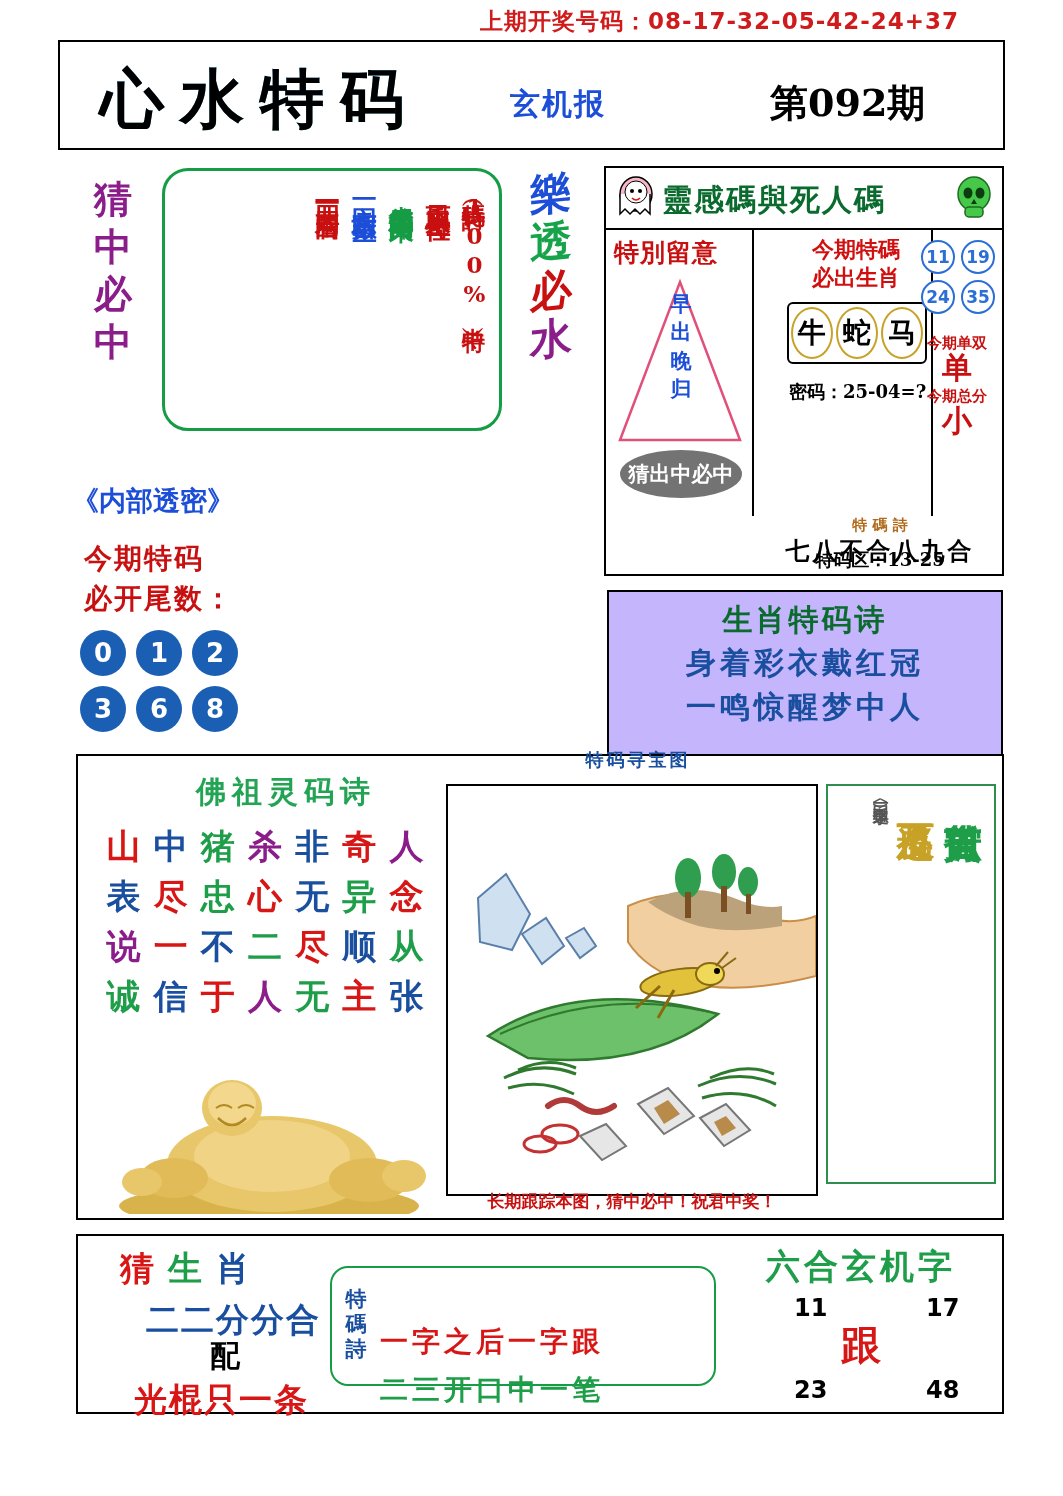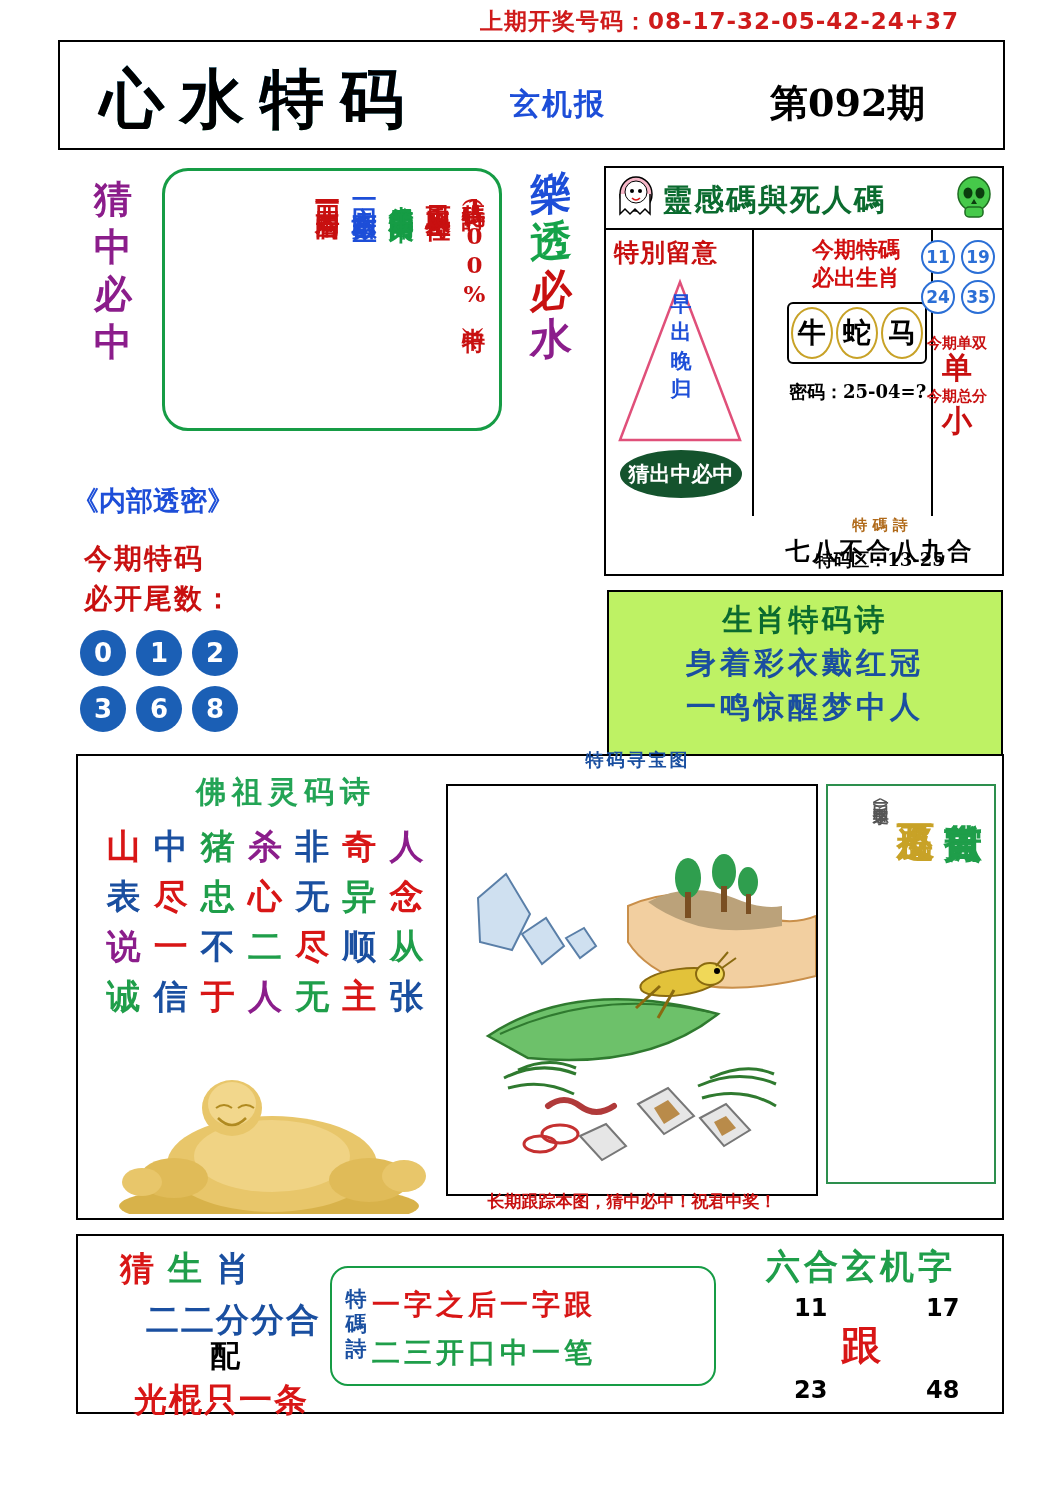--- a/index.html
+++ b/index.html
@@ -128,21 +128,21 @@
   }
   .tri-wrap { position: absolute; left: 6px; top: 46px; width: 136px; height: 170px; }
   .tri-text {
     position: absolute; left: 54px; top: 14px; width: 30px;
     font-size: 21px; color: #1d4ed8; font-weight: bold; text-align: center;
     font-family: "DejaVu Serif", "Liberation Serif", serif; line-height: 1.35;
   }
   .tri-text span { display:block; }
   .red-oval {
     position: absolute; left: 14px; top: 220px; width: 122px; height: 48px;
-    border-radius: 50%; background: #14532d;
+    border-radius: 50%; background: #737373;
     color: #fff; font-weight: bold; font-size: 21px;
     display: flex; align-items: center; justify-content: center;
     font-family: "DejaVu Serif", "Liberation Serif", serif;
   }
 
   .cell-mid {
     position: absolute; left: 150px; top: 0; width: 152px; height: 286px;
     border-right: 2px solid #000;
     margin-left: 25px;
   }
@@ -228,21 +228,21 @@
   .tball {
     width: 46px; height: 46px; border-radius: 50%;
     background: #1b5fb5; color: #fff; font-size: 26px; font-weight: bold;
     display:flex; align-items:center; justify-content:center;
     font-family: "DejaVu Sans", "Liberation Sans", sans-serif;
   }
 
   
   .shengxiao-box {
     position: absolute; left: 607px; top: 590px; width: 396px; height: 170px;
-    border: 2px solid #000; background: #bef264;
+    border: 2px solid #000; background: #c4b5fd;
   }
   .sx-title {
     text-align: center; margin-top: 8px; font-size: 30px; font-weight: bold;
     color: #0b6b2f; font-family: "DejaVu Serif", "Liberation Serif", serif;
     letter-spacing: 3px;
   }
   .sx-line {
     text-align: center; font-size: 30px; font-weight: bold; color: #1a4fa0;
     font-family: "DejaVu Serif", "Liberation Serif", serif; letter-spacing: 4px;
     line-height: 1.45;
@@ -332,22 +332,22 @@
     border: 2px solid #169c45; border-radius: 18px; background: #fff;
   }
   .mb-label {
     position: absolute; left: 10px; top: 18px; width: 28px;
     font-size: 21px; font-weight: bold; color: #1a4fa0;
     font-family: "DejaVu Serif", "Liberation Serif", serif;
     line-height: 1.2; text-align: center;
   }
   .mb-label span { display:block; }
   .mb-line {
-    position: absolute; left: 40px; font-size: 28px; font-weight: bold;
-    font-family: Liberation Serif, serif; letter-spacing: 4px;
+    position: absolute; left: 48px; font-size: 28px; font-weight: bold;
+    font-family: Liberation Serif, serif; letter-spacing: 4px; margin-top: 37px;
   }
   .mbl1 { top: 18px; }
   .mbl2 { top: 66px; }
 
   .liuhe-title {
     position: absolute; left: 648px; top: 8px; width: 270px; text-align: center;
     font-size: 34px; font-weight: bold; color: #1f9e4a;
     font-family: "DejaVu Serif", "Liberation Serif", serif; letter-spacing: 4px;
   }
   .lh-n {

